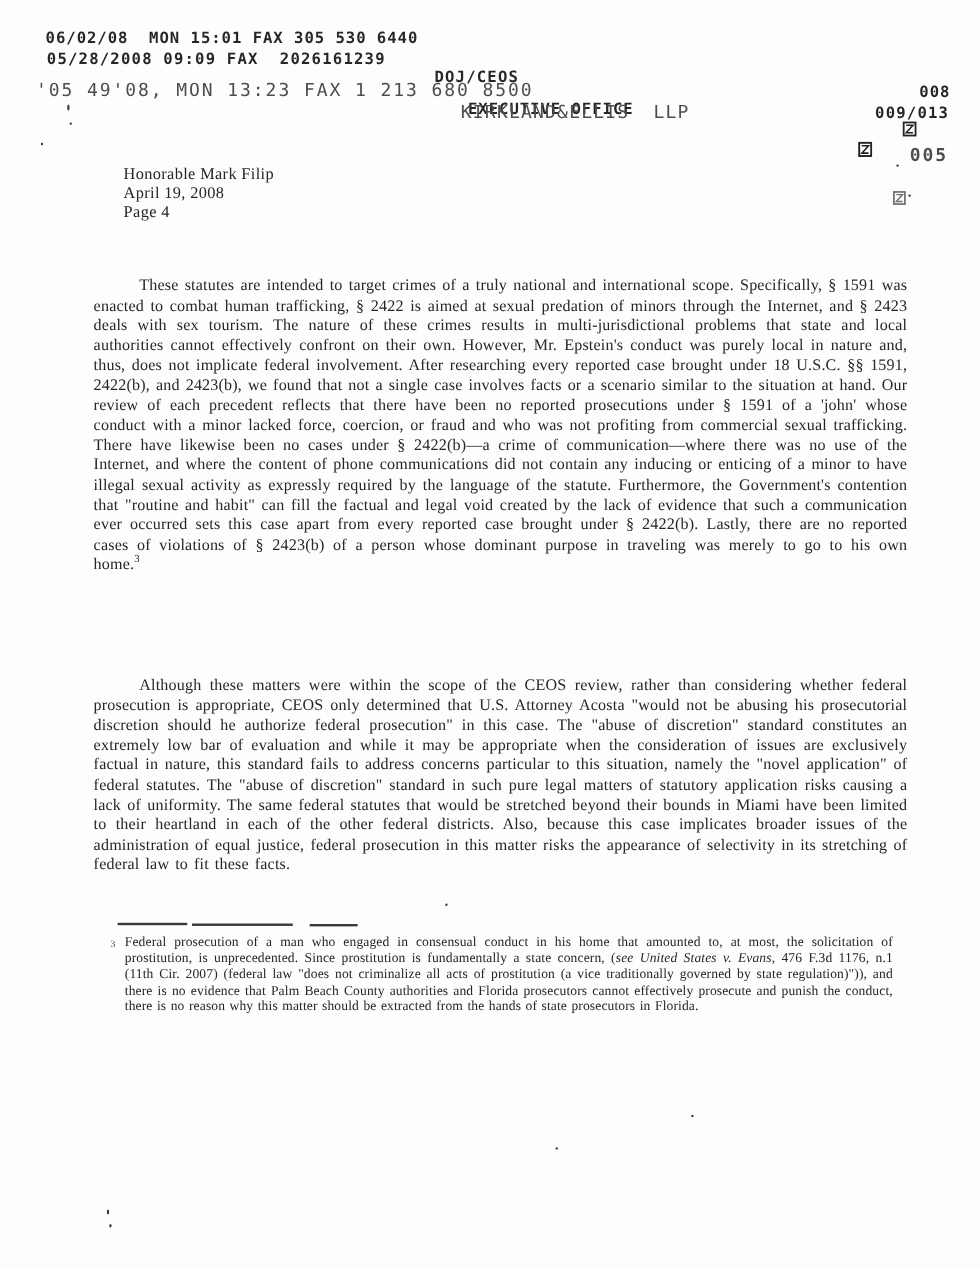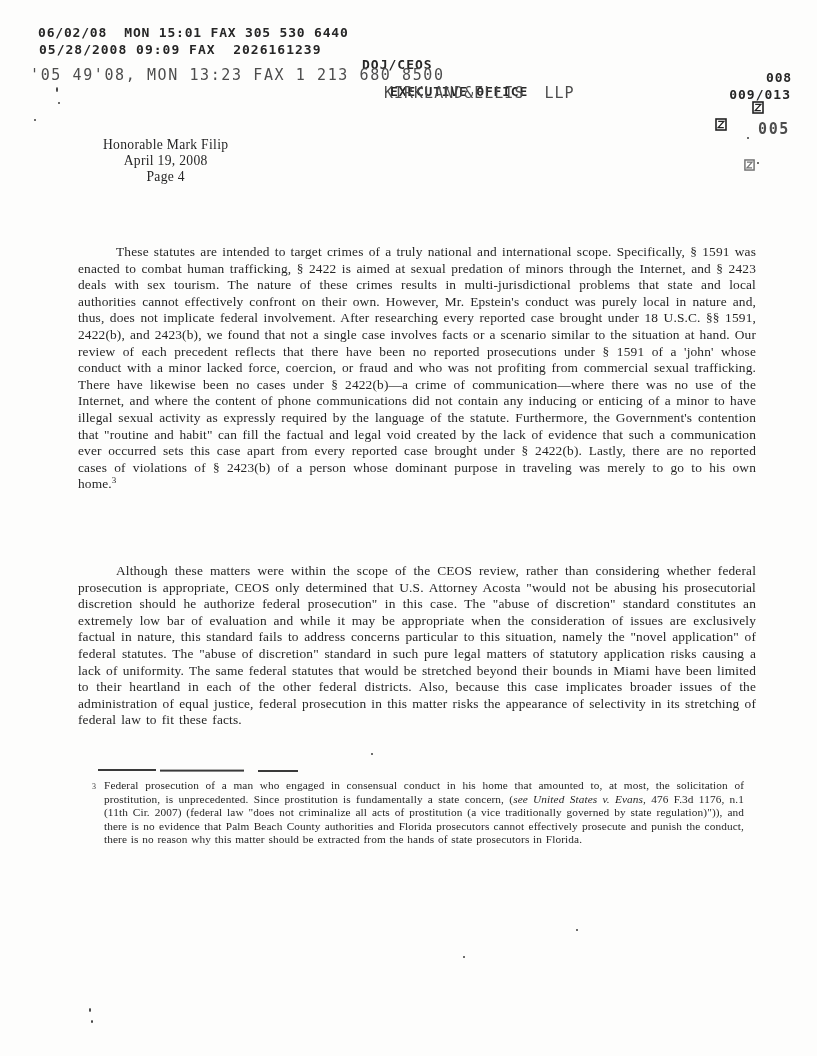--- a/index.html
+++ b/index.html
@@ -48,35 +48,34 @@
 
   
   .letter-head {
     position: absolute;
     left: 103px;
     top: 137px;
     font-family: "Liberation Serif", "DejaVu Serif", serif;
     font-size: 13.6px;
     line-height: 15.8px;
     letter-spacing: 0.3px;
-    text-align: center;
   }
   .para {
     position: absolute;
     left: 78px;
     width: 678px;
     font-family: "Liberation Serif", "DejaVu Serif", serif;
     font-size: 13.4px;
     line-height: 16.6px;
     text-align: justify;
     text-indent: 38px;
     letter-spacing: 0.15px;
     word-spacing: 1.5px;
   }
-  .para1 { top: 230px; margin-top: 14px; }
+  .para1 { top: 230px; }
   .para2 { top: 563px; }
   .para sup { font-size: 9px; line-height: 0; }
 
   
   .fn-rule {
     position: absolute;
     left: 98px;
     top: 769px;
     width: 200px;
     height: 2px;

